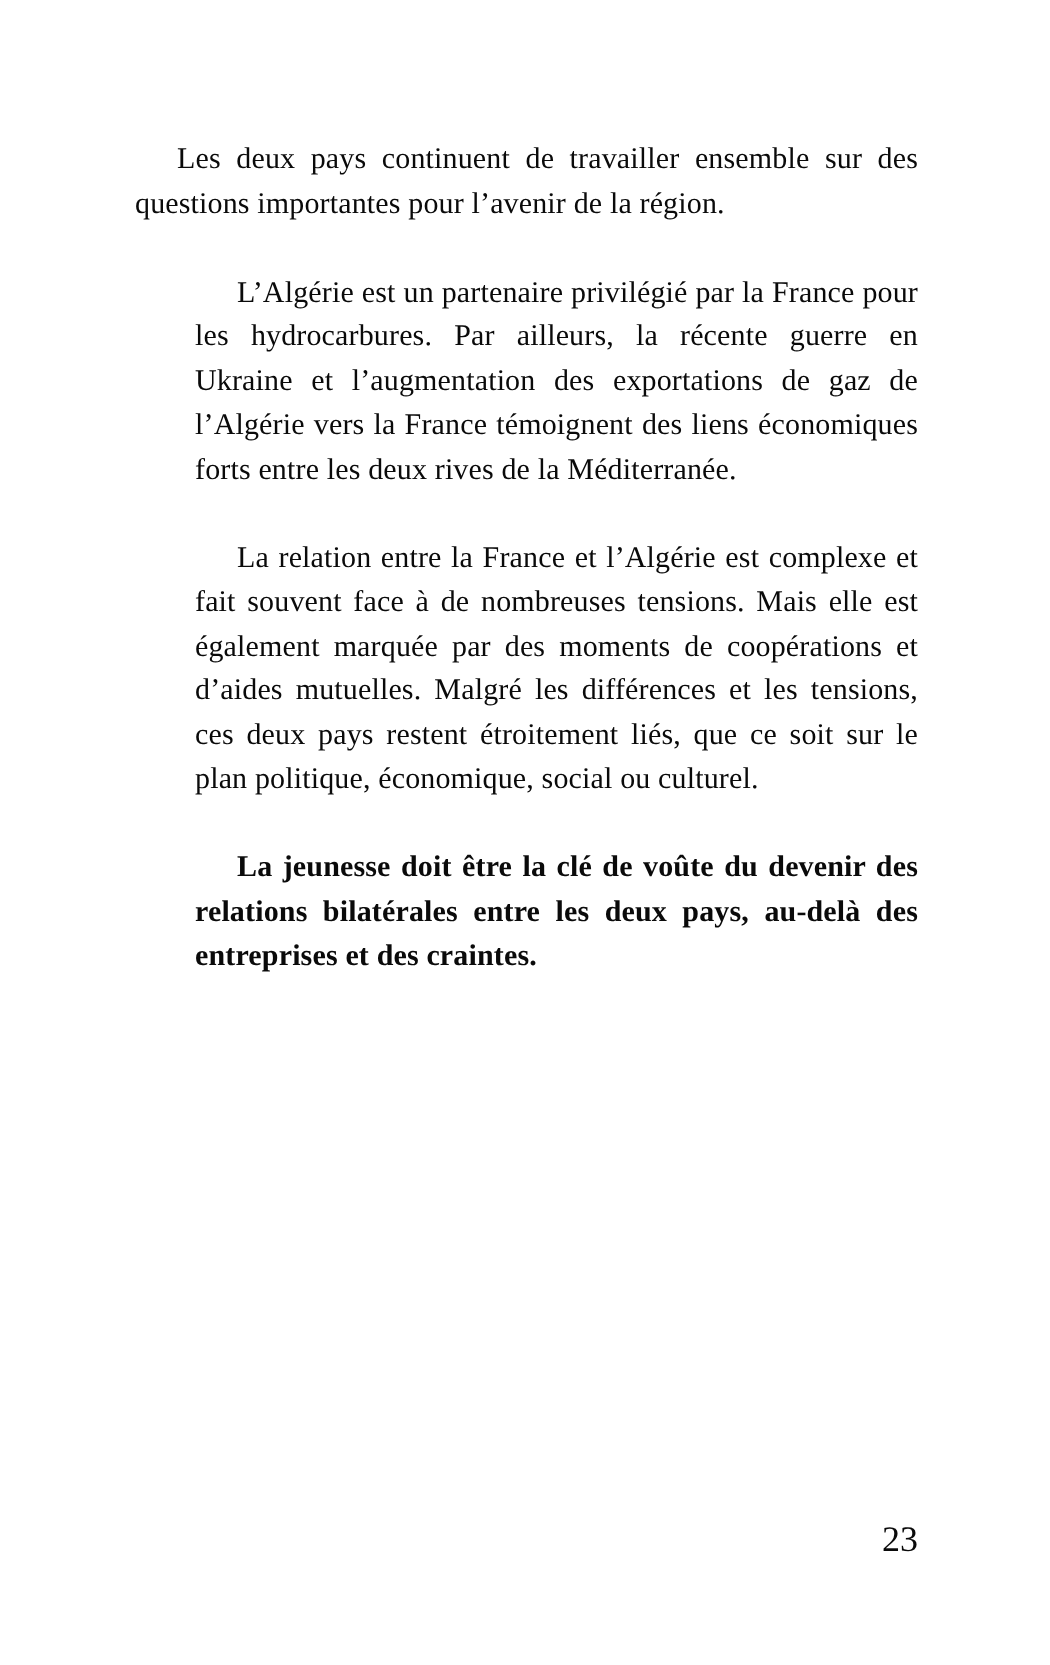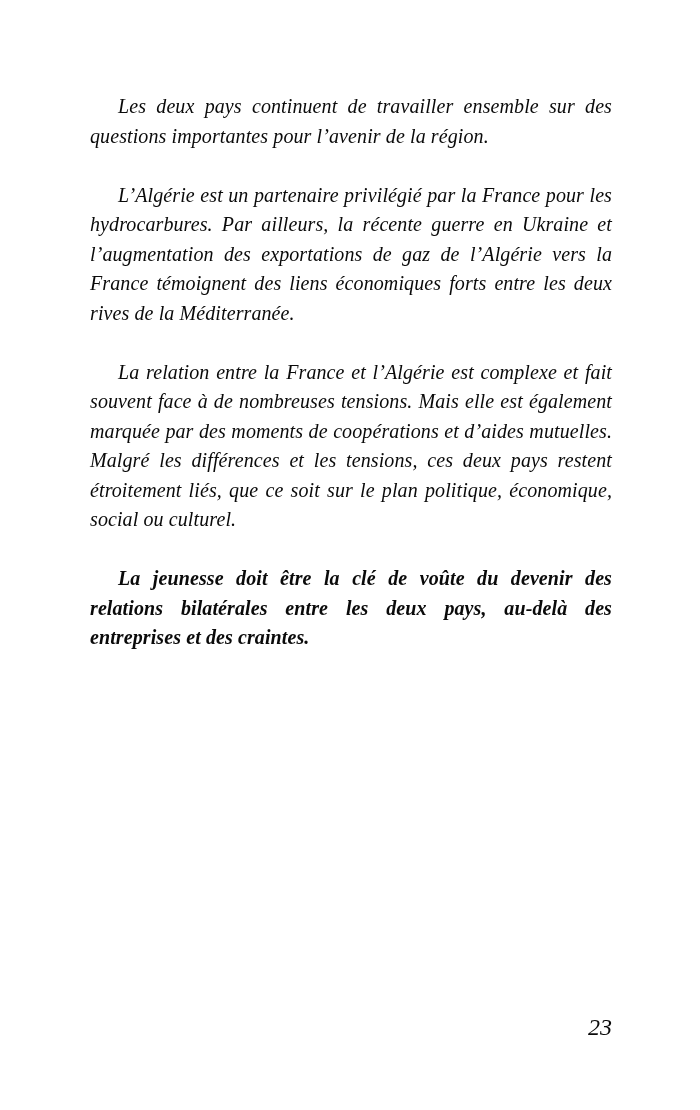--- a/index.html
+++ b/index.html
@@ -8,38 +8,38 @@
     background: #ffffff;
   }
   .page {
     position: relative;
     width: 700px;
     height: 1110px;
     background: #ffffff;
     overflow: hidden;
     font-family: "Liberation Serif", "DejaVu Serif", serif;
     color: #0a0a0a;
-    font-style: italic;
   }
   .text-block {
     position: absolute;
     top: 92px;
     left: 90px;
     width: 522px;
   }
   .text-block p {
     margin: 0;
     font-size: 20px;
     line-height: 29.5px;
     text-align: justify;
     text-indent: 28px;
     letter-spacing: 0.1px;
   }
   .text-block p.gap {
     margin-top: 29.5px;
+    margin-left: 40px;
   }
   .text-block p.bold {
     font-weight: bold;
   }
   .page-number {
     position: absolute;
     top: 1013px;
     left: 90px;
     width: 522px;
     text-align: right;

